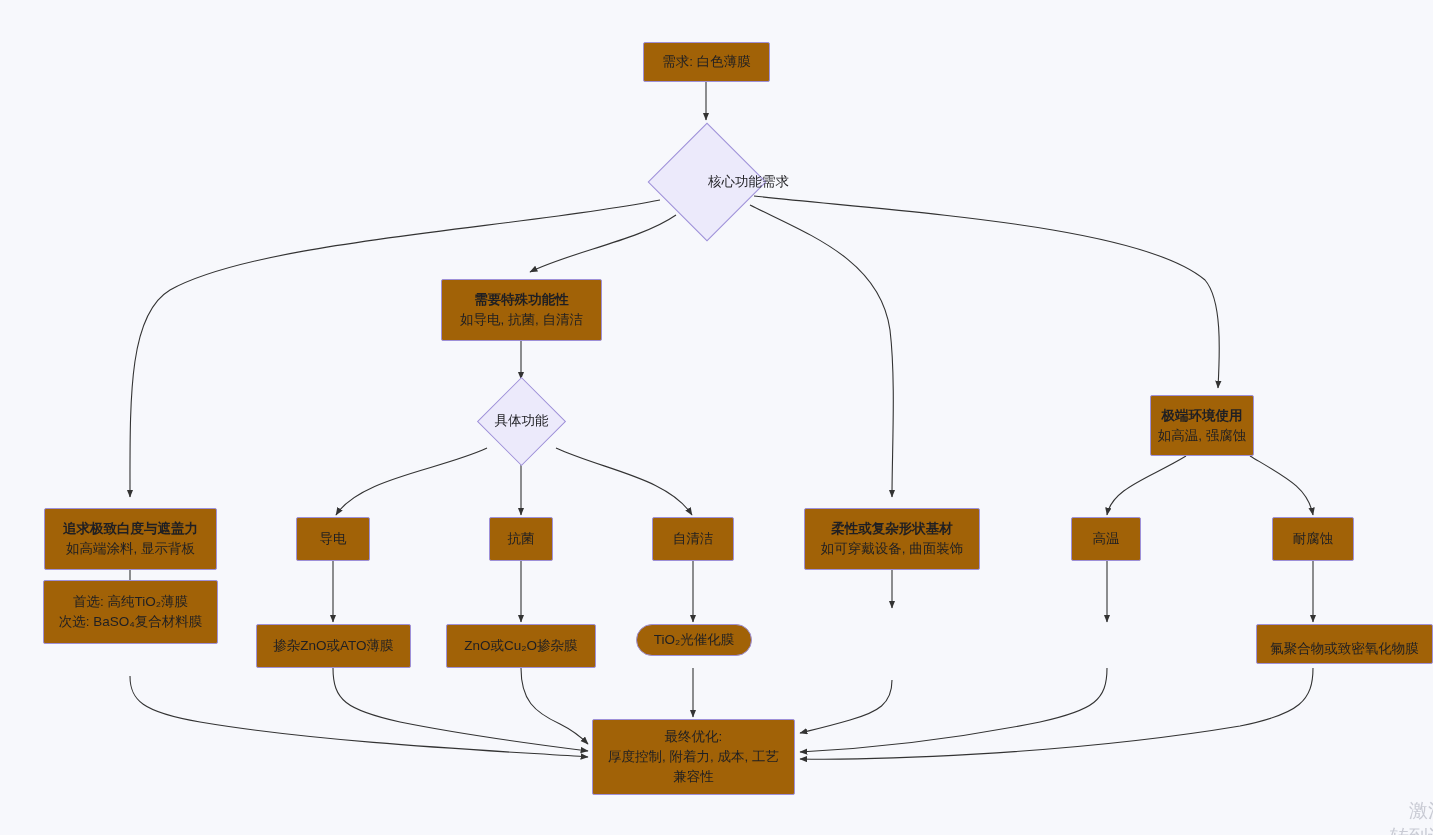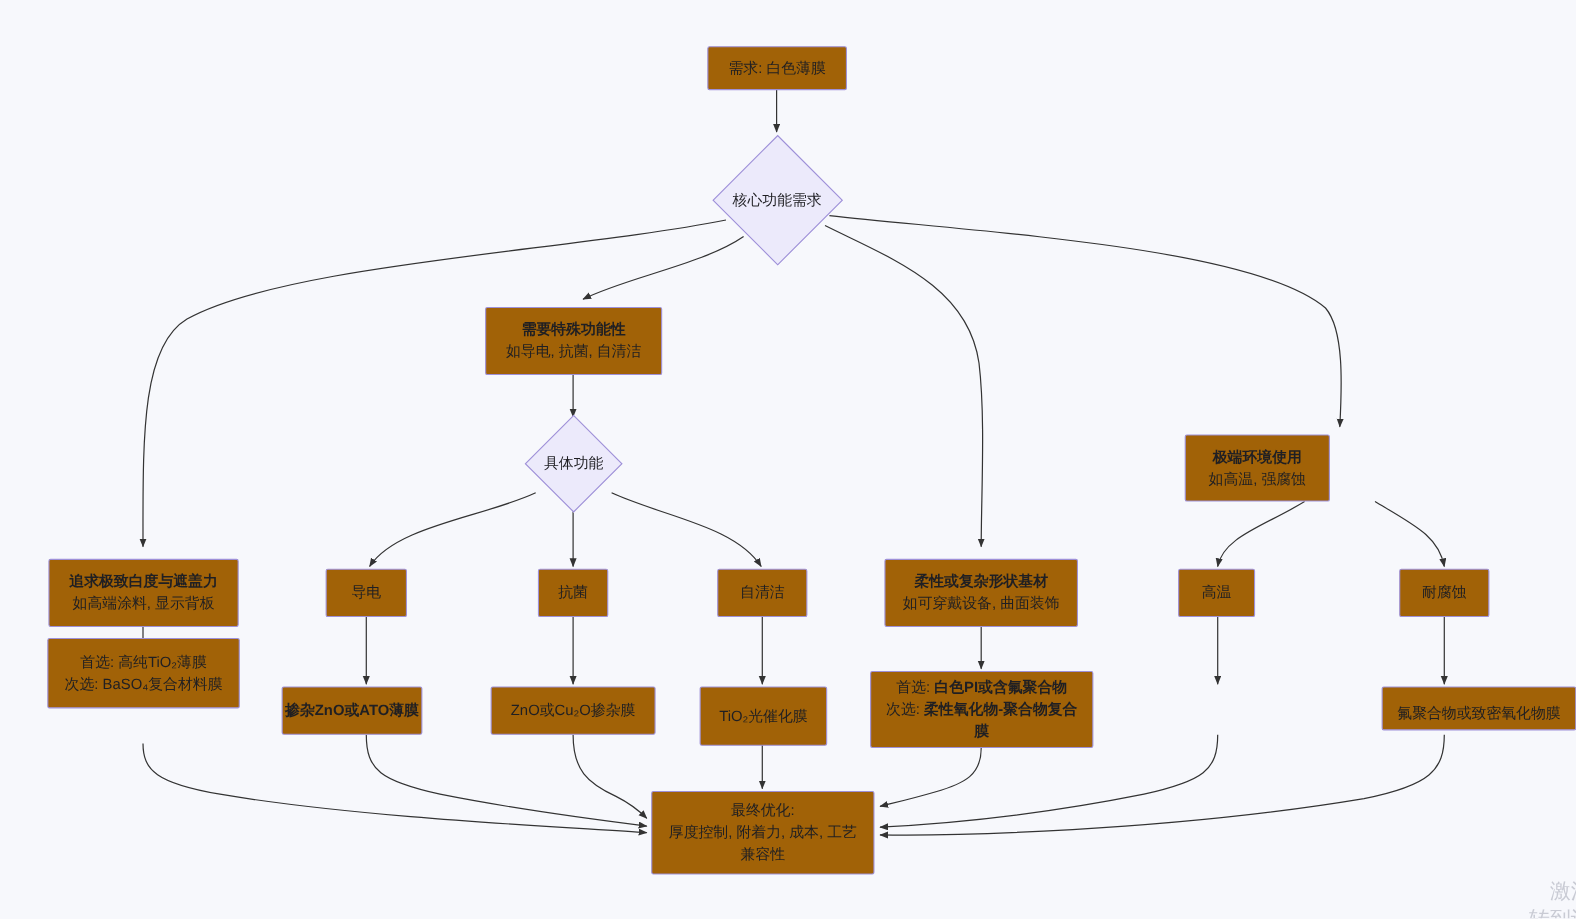--- a/index.html
+++ b/index.html
@@ -125,30 +125,30 @@
       <path d="M1107,668 C1107,700 1094,710 1040,722 C930,744 840,750 800,752"></path>
       <path d="M1313,668 C1313,700 1300,714 1240,726 C1060,756 860,760 800,759"></path>
     </g>
   </svg>
 
   <div class="node" style="left:643px; top:42px; width:127px; height:40px;">
     <span class="ln">需求: 白色薄膜</span>
   </div>
 
   <div class="diamond" style="left:665px; top:140px; width:84px; height:84px;"></div>
-  <div class="diamond-label" style="left:624px; top:166px; width:165px; height:32px;">
+  <div class="diamond-label" style="left:624px; top:166px; width:165px; height:32px;justify-content:flex-end;">
     <span class="ln">核心功能需求</span>
   </div>
 
   <div class="node" style="left:441px; top:279px; width:161px; height:62px;">
     <span class="ln b">需要特殊功能性</span>
     <span class="ln">如导电, 抗菌, 自清洁</span>
   </div>
 
-  <div class="node" style="left:1077px; top:395px; width:132px; height:61px;text-align:center;">
+  <div class="node" style="left:1150px; top:395px; width:104px; height:61px;text-align:center;">
     <span class="ln b">极端环境使用</span>
     <span class="ln">如高温, 强腐蚀</span>
   </div>
 
   <div class="node" style="left:44px; top:508px; width:173px; height:62px;">
     <span class="ln b">追求极致白度与遮盖力</span>
     <span class="ln">如高端涂料, 显示背板</span>
   </div>
 
   <div class="diamond" style="left:490px; top:390px; width:63px; height:63px;"></div>
@@ -175,36 +175,32 @@
   </div>
   <div class="node" style="left:1272px; top:517px; width:82px; height:44px;">
     <span class="ln">耐腐蚀</span>
   </div>
 
   <div class="node" style="left:43px; top:580px; width:175px; height:64px;">
     <span class="ln">首选: 高纯TiO₂薄膜</span>
     <span class="ln">次选: BaSO₄复合材料膜</span>
   </div>
 
-  <div class="node" style="left:256px; top:624px; width:128px; height:44px;font-weight:bold;">
+  <div class="node" style="left:256px; top:624px; width:155px; height:44px;">
     <span class="ln">掺杂ZnO或ATO薄膜</span>
   </div>
 
   <div class="node" style="left:446px; top:624px; width:150px; height:44px;">
     <span class="ln">ZnO或Cu₂O掺杂膜</span>
   </div>
 
-  <div class="node" style="left:636px; top:624px; width:116px; height:54px;">
+  <div class="node" style="left:636px; top:624px; width:116px; height:32px;border-radius:20px;">
     <span class="ln">TiO₂光催化膜</span>
   </div>
 
-  <div class="node" style="left:791px; top:610px; width:203px; height:70px; padding:4px 8px;">
-    <span class="ln"><span>首选: </span><span class="b">白色PI或含氟聚合物</span></span>
-    <span class="ln wrap"><span>次选: </span><span class="b">柔性氧化物-聚合物复合膜</span></span>
-  </div>
 
 
   <div class="node" style="left:1256px; top:624px; width:177px; height:40px;justify-content:flex-end;">
     <span class="ln">氟聚合物或致密氧化物膜</span>
   </div>
 
   <div class="node" style="left:592px; top:719px; width:203px; height:76px; padding:8px 10px;">
     <span class="ln">最终优化:</span>
     <span class="ln wrap">厚度控制, 附着力, 成本, 工艺兼容性</span>
   </div>

